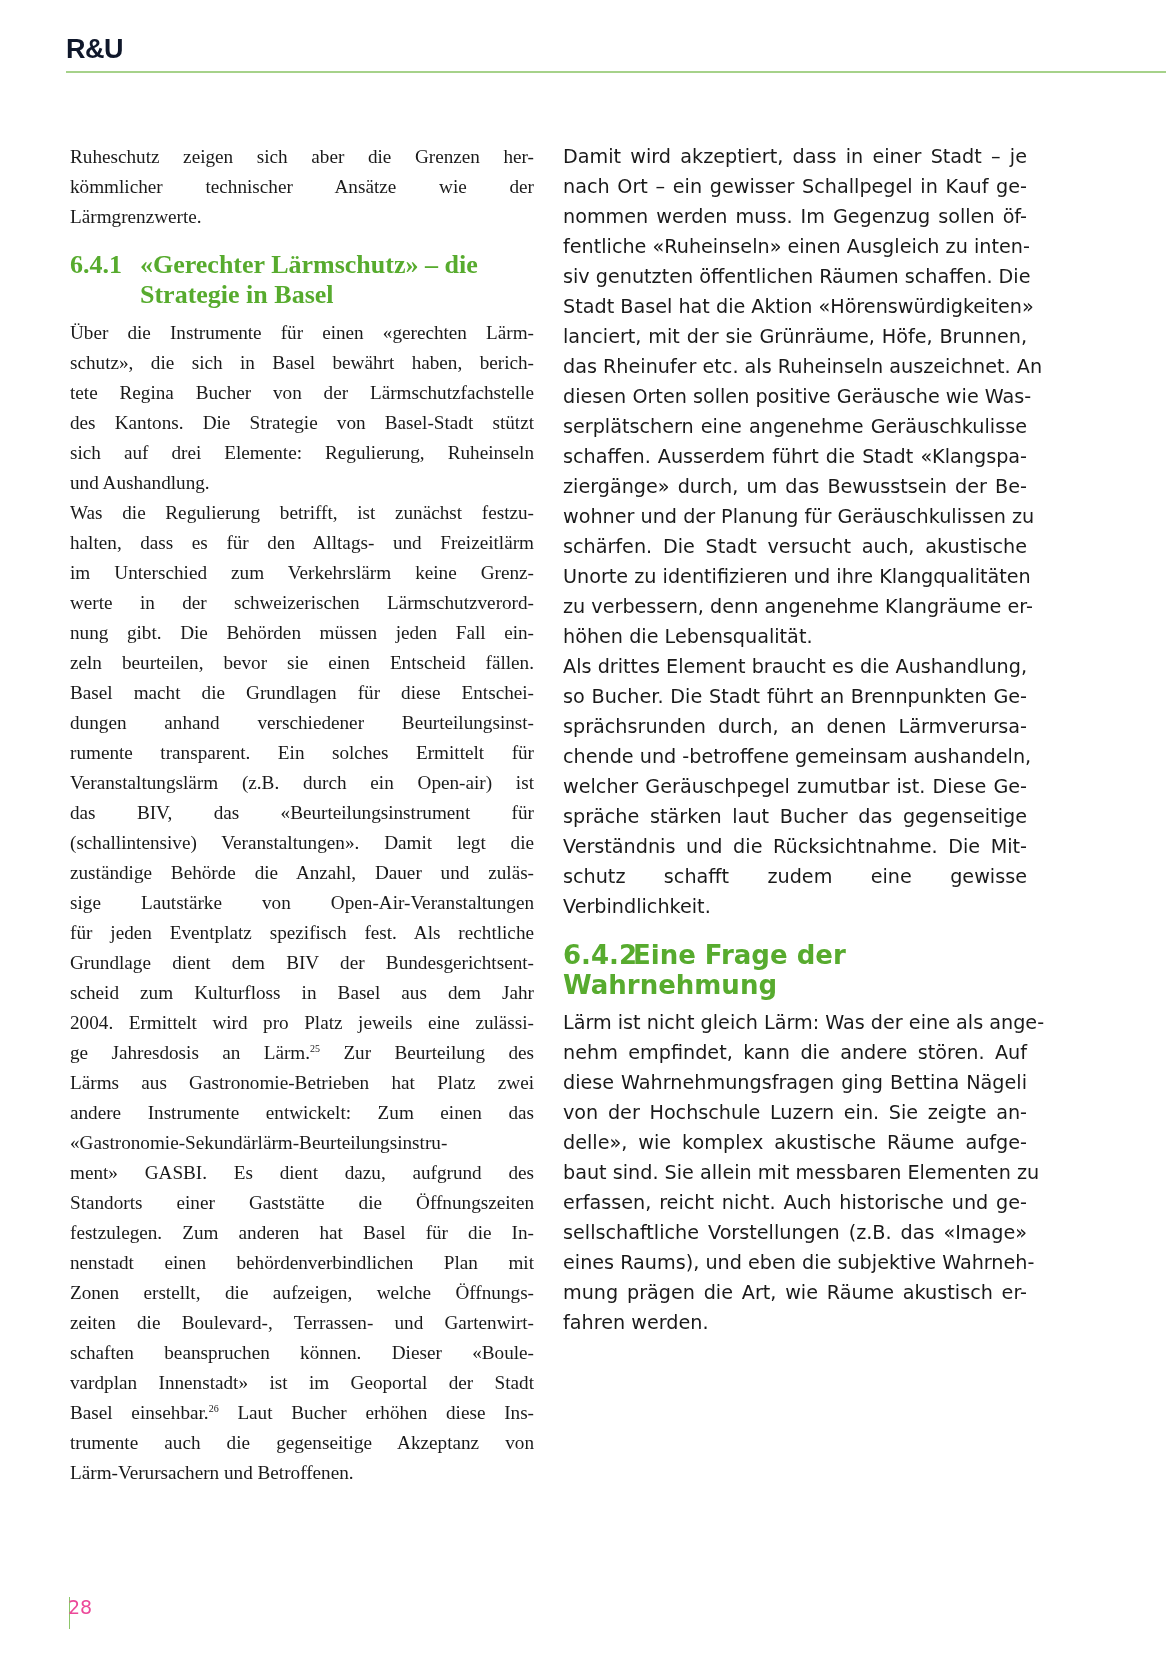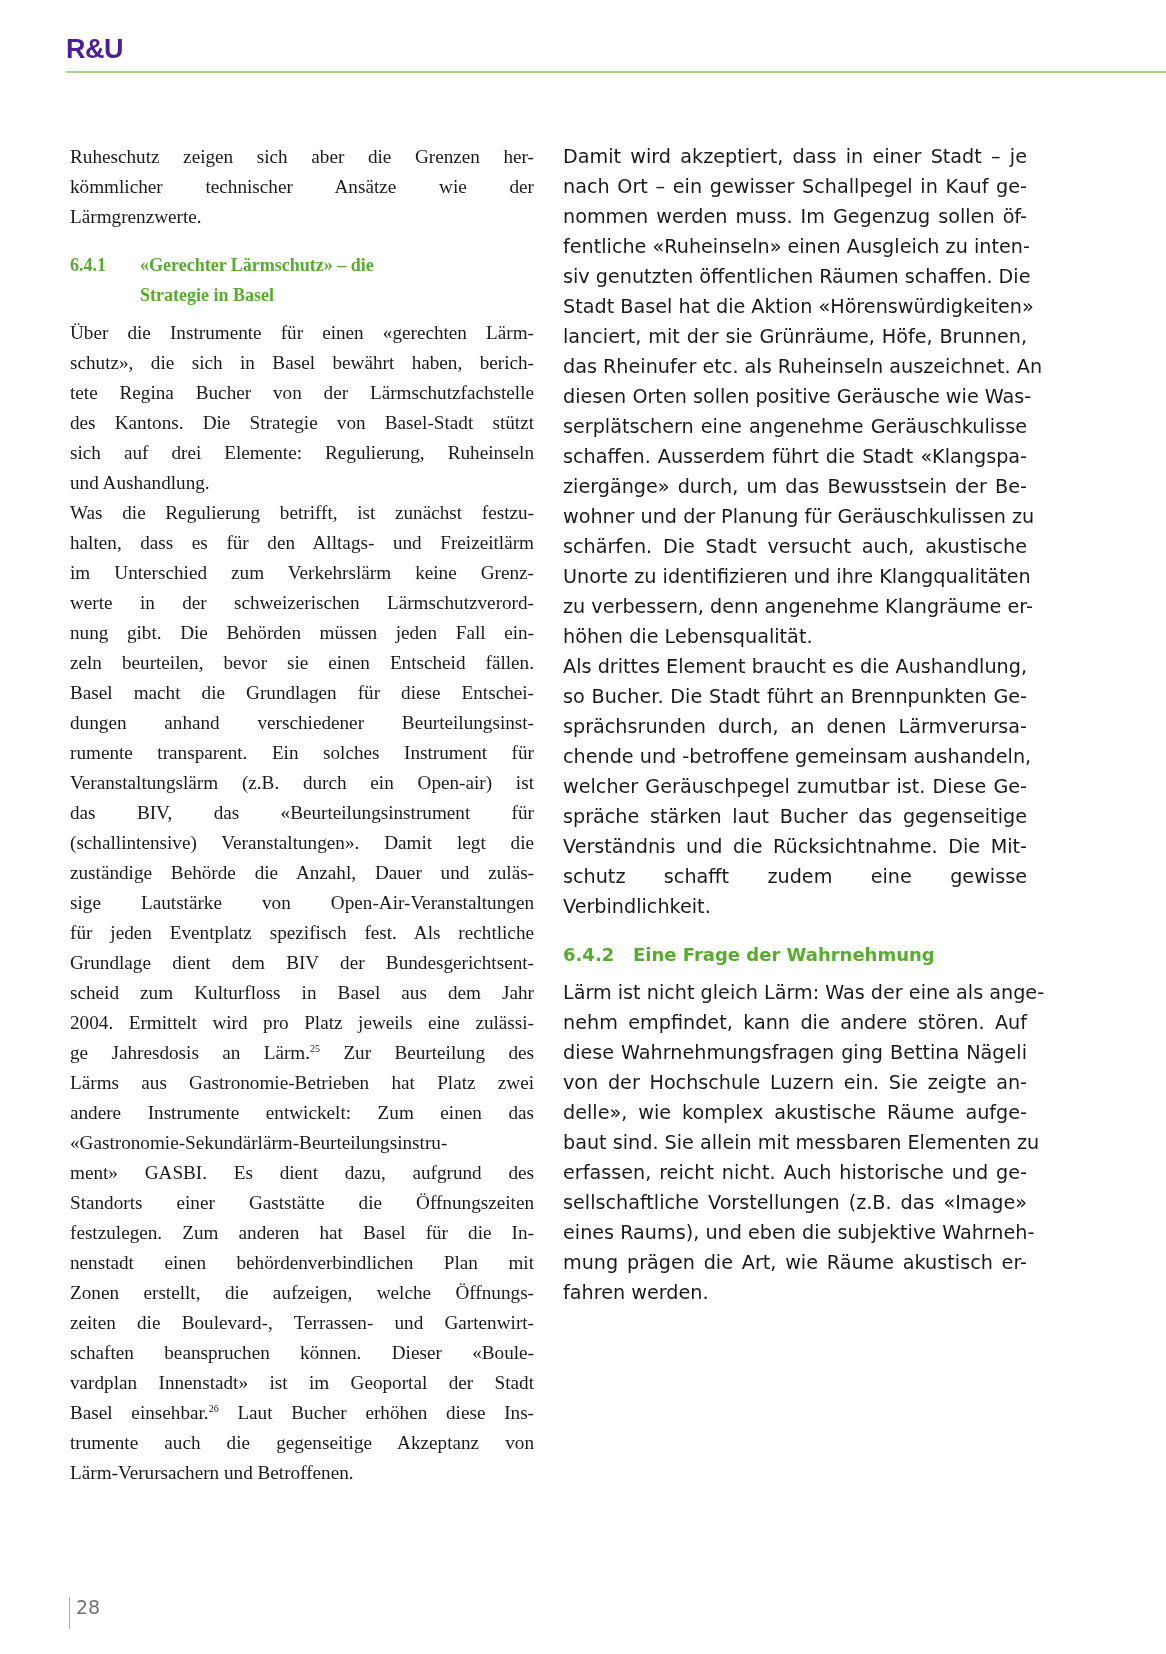--- a/index.html
+++ b/index.html
@@ -1,41 +1,41 @@
 <!DOCTYPE html>
 <html><head>
   <meta charset="utf-8">
   <style>
     html, body { margin: 0; padding: 0; background: #ffffff; }
     body { width: 1166px; height: 1654px; position: relative; overflow: hidden;
            font-family: "DejaVu Sans", sans-serif; color: #1a1a1a; }
 
     .header-title { position: absolute; left: 66px; top: 34px;
       font-family: "Liberation Sans", sans-serif; font-weight: bold; font-size: 27px;
-      color: #4c1d95; letter-spacing: -0.5px; }
+      color: #0f172a; letter-spacing: -0.5px; }
     .header-rule { position: absolute; left: 66px; right: 0; top: 71px; height: 2px; background: #a6d28a; }
 
     .col { position: absolute; top: 142px; width: 464px; }
     .col-left { left: 70px; font-family: Liberation Serif, serif; }
     .col-right { left: 563px; }
 
     .line { display: block; font-size: 19.2px; line-height: 30px; height: 30px;
       text-align: justify; text-align-last: justify; white-space: nowrap; overflow: visible; word-spacing: 0px; }
     .line.last { text-align-last: left; }
     .line sup { font-size: 10px; line-height: 0; vertical-align: super; }
 
-    .heading { color: #57ab2e; font-weight: bold; font-size: 18px; line-height: 30px; }
+    .heading { color: #57ab2e; font-weight: bold; font-size: 26px; line-height: 30px; }
     .heading .num { display: inline-block; width: 70px; }
     .heading .cont { padding-left: 70px; }
 
     .gap-small { height: 18px; }
     .gap-head { height: 8px; }
 
     .footer-bar { position: absolute; left: 69px; top: 1597px; width: 1px; height: 32px; background: #8cc66a; }
-    .page-number { position: absolute; left: 76px; top: 1596px; font-size: 19px; color: #737373; }
+    .page-number { position: absolute; left: 68px; top: 1596px; font-size: 19px; color: #ec4899; }
   </style>
 </head>
 <body>
 
 <div class="header-title">R&amp;U</div>
 <div class="header-rule"></div>
 
 <div class="col col-left">
   <div>
     <span class="line">Ruheschutz zeigen sich aber die Grenzen her-</span>
@@ -63,21 +63,21 @@
 
   <div>
     <span class="line">Was die Regulierung betrifft, ist zunächst festzu-</span>
     <span class="line">halten, dass es für den Alltags- und Freizeitlärm</span>
     <span class="line">im Unterschied zum Verkehrslärm keine Grenz-</span>
     <span class="line">werte in der schweizerischen Lärmschutzverord-</span>
     <span class="line">nung gibt. Die Behörden müssen jeden Fall ein-</span>
     <span class="line">zeln beurteilen, bevor sie einen Entscheid fällen.</span>
     <span class="line">Basel macht die Grundlagen für diese Entschei-</span>
     <span class="line">dungen anhand verschiedener Beurteilungsinst-</span>
-    <span class="line">rumente transparent. Ein solches Instrument für</span>
+    <span class="line">rumente transparent. Ein solches Ermittelt für</span>
     <span class="line">Veranstaltungslärm (z.B. durch ein Open-air) ist</span>
     <span class="line">das BIV, das «Beurteilungsinstrument für</span>
     <span class="line">(schallintensive) Veranstaltungen». Damit legt die</span>
     <span class="line">zuständige Behörde die Anzahl, Dauer und zuläs-</span>
     <span class="line">sige Lautstärke von Open-Air-Veranstaltungen</span>
     <span class="line">für jeden Eventplatz spezifisch fest. Als rechtliche</span>
     <span class="line">Grundlage dient dem BIV der Bundesgerichtsent-</span>
     <span class="line">scheid zum Kulturfloss in Basel aus dem Jahr</span>
     <span class="line">2004. Ermittelt wird pro Platz jeweils eine zulässi-</span>
     <span class="line"><span>ge Jahresdosis an Lärm.</span><sup>25</sup><span> Zur Beurteilung des</span></span>

